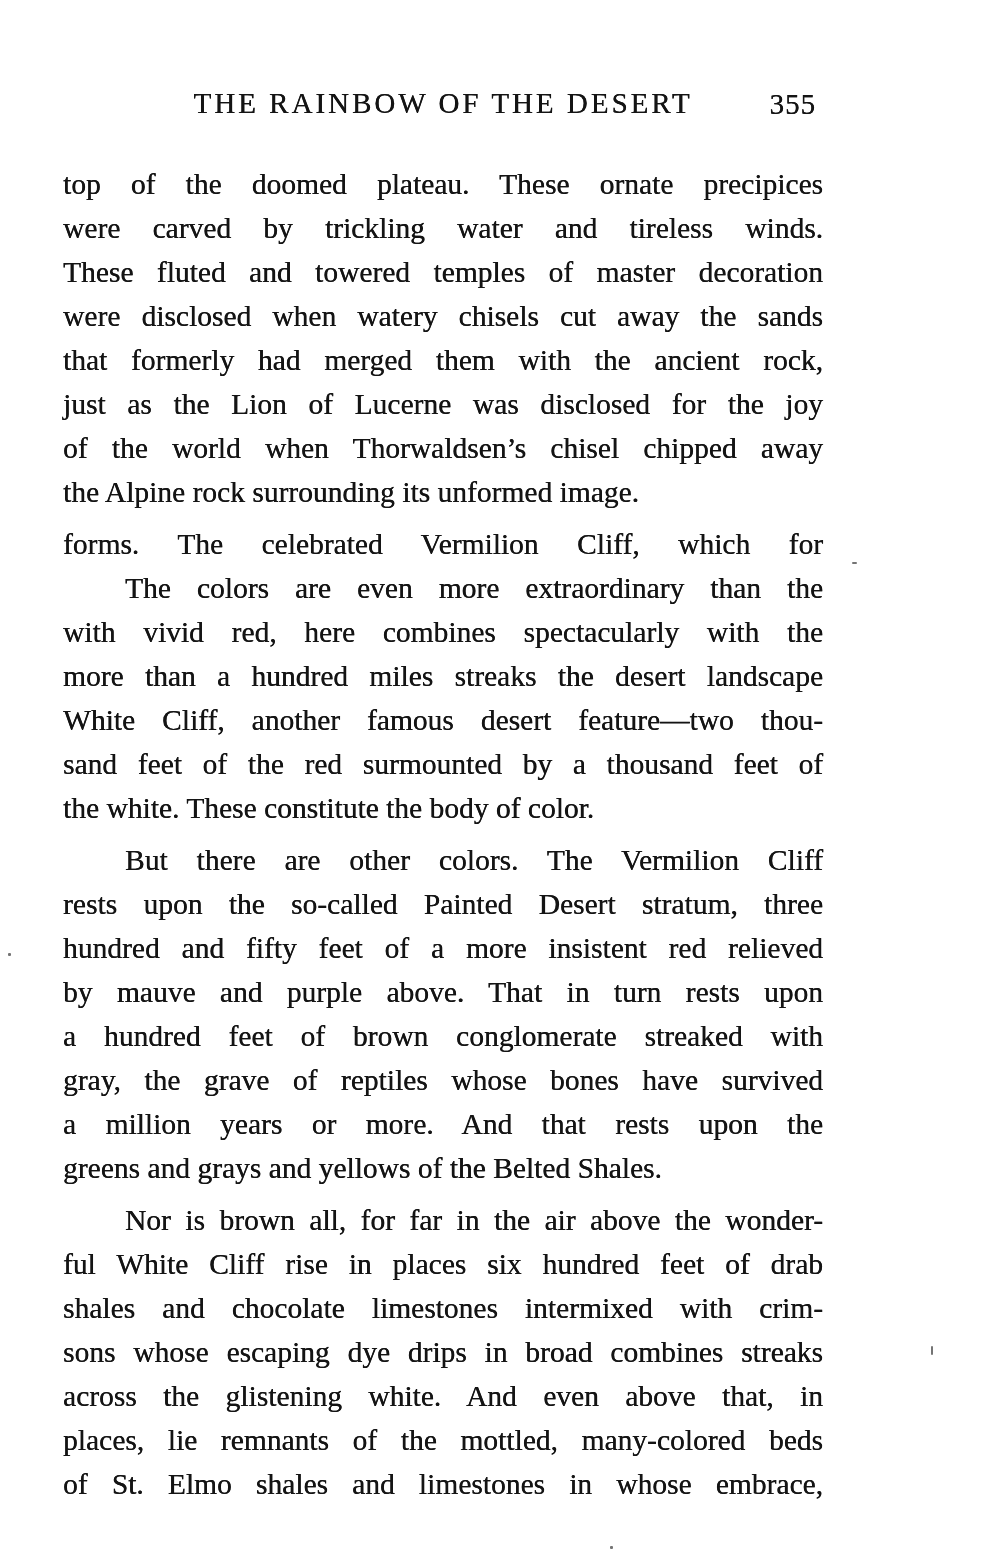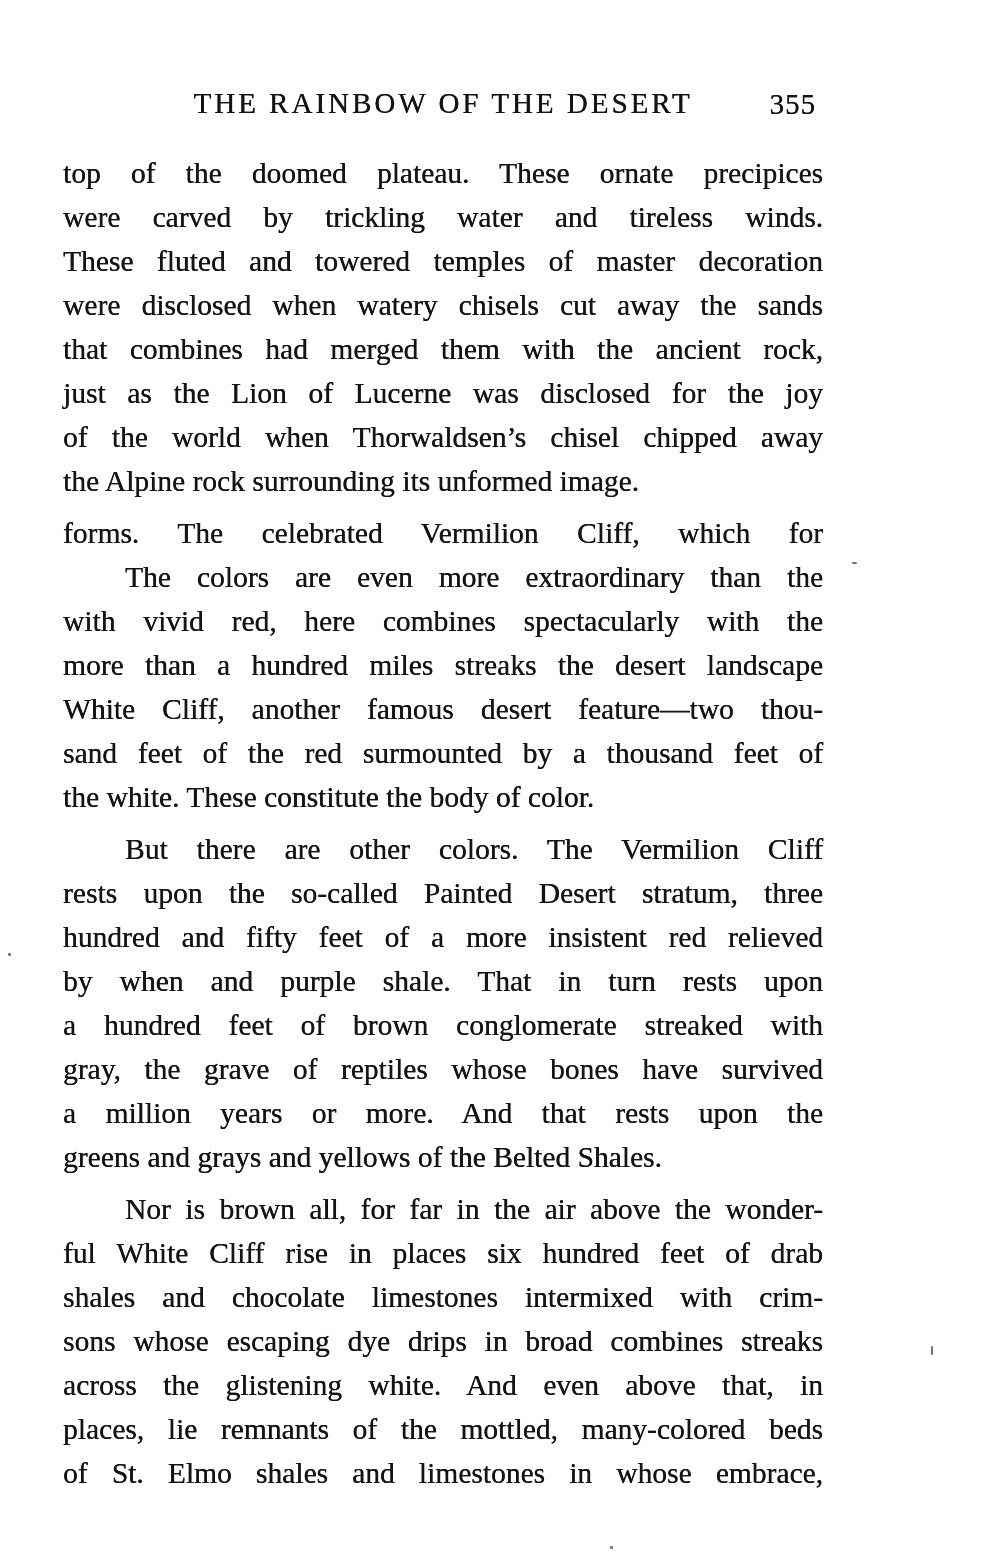--- a/index.html
+++ b/index.html
@@ -15,21 +15,21 @@
   }
   .content {
     position: absolute;
     left: 55px;
     top: 84px;
     width: 776px;
   }
   .running-head {
     position: relative;
     height: 38px;
-    margin-bottom: 29px;
+    margin-bottom: 40px;
     font-size: 29px;
     line-height: 38px;
     text-shadow: 0.3px 0 0 currentColor;
   }
   .head-title {
     display: block;
     text-align: center;
     letter-spacing: 3px;
     white-space: nowrap;
   }
@@ -71,39 +71,39 @@
     <header class="running-head">
       <span class="head-title">THE RAINBOW OF THE DESERT</span>
       <span class="page-number">355</span>
     </header>
     <main class="body-text">
         <p class="para">
           <span class="line">top of the doomed plateau.  These ornate precipices</span>
           <span class="line">were carved by trickling water and tireless winds.</span>
           <span class="line">These fluted and towered temples of master decoration</span>
           <span class="line">were disclosed when watery chisels cut away the sands</span>
-          <span class="line">that combines had merged them with the ancient rock,</span>
+          <span class="line">that formerly had merged them with the ancient rock,</span>
           <span class="line">just as the Lion of Lucerne was disclosed for the joy</span>
           <span class="line">of the world when Thorwaldsen’s chisel chipped away</span>
           <span class="line flush">the Alpine rock surrounding its unformed image.</span>
         </p>
         <p class="para">
           <span class="line">forms.  The celebrated Vermilion Cliff, which for</span>
           <span class="line indent">The colors are even more extraordinary than the</span>
           <span class="line">with vivid red, here combines spectacularly with the</span>
           <span class="line">more than a hundred miles streaks the desert landscape</span>
           <span class="line">White Cliff, another famous desert feature—two thou-</span>
           <span class="line">sand feet of the red surmounted by a thousand feet of</span>
           <span class="line flush">the white.  These constitute the body of color.</span>
         </p>
         <p class="para">
           <span class="line indent">But there are other colors.  The Vermilion Cliff</span>
           <span class="line">rests upon the so-called Painted Desert stratum, three</span>
           <span class="line">hundred and fifty feet of a more insistent red relieved</span>
-          <span class="line">by when and purple shale.  That in turn rests upon</span>
+          <span class="line">by mauve and purple above.  That in turn rests upon</span>
           <span class="line">a hundred feet of brown conglomerate streaked with</span>
           <span class="line">gray, the grave of reptiles whose bones have survived</span>
           <span class="line">a million years or more.  And that rests upon the</span>
           <span class="line flush">greens and grays and yellows of the Belted Shales.</span>
         </p>
         <p class="para">
           <span class="line indent">Nor is brown all, for far in the air above the wonder-</span>
           <span class="line">ful White Cliff rise in places six hundred feet of drab</span>
           <span class="line">shales and chocolate limestones intermixed with crim-</span>
           <span class="line">sons whose escaping dye drips in broad combines streaks</span>

